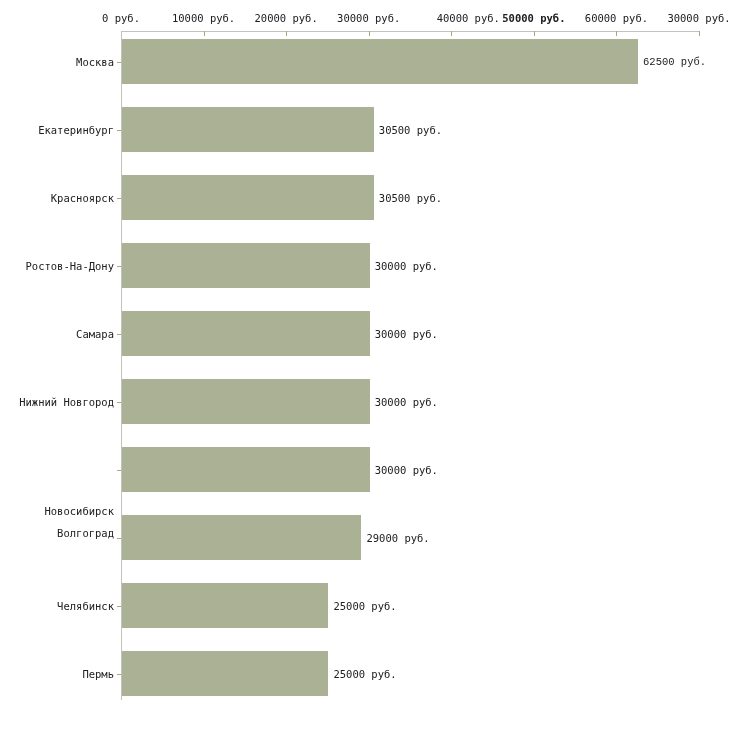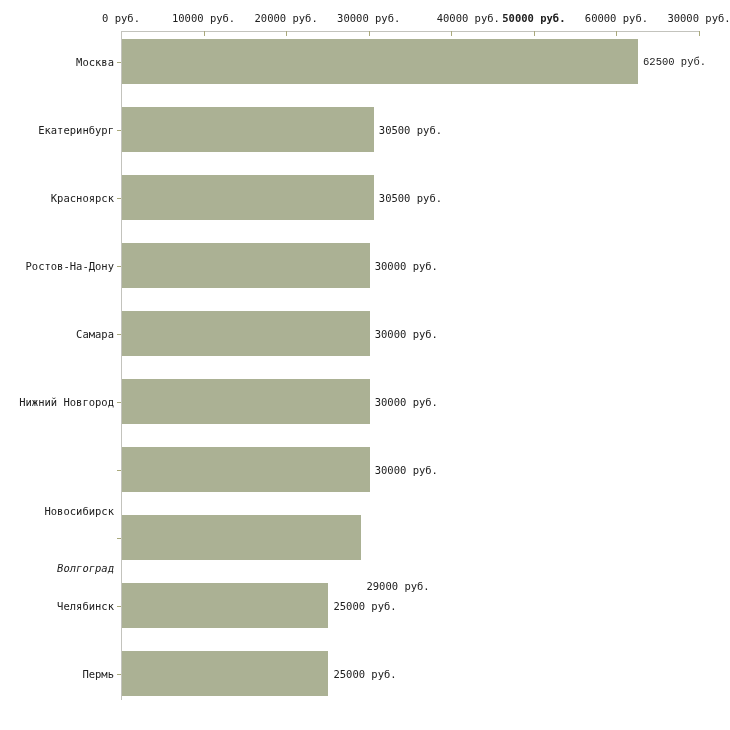--- a/index.html
+++ b/index.html
@@ -132,21 +132,21 @@
       <div class="y-tick" style="top: 673.5px;"></div>
     </div>
   <div id="y-tick-labels">
       <div class="y-tick-label" style="top: 61.5px;">Москва</div>
       <div class="y-tick-label" style="top: 129.5px;">Екатеринбург</div>
       <div class="y-tick-label" style="top: 197.5px;">Красноярск</div>
       <div class="y-tick-label" style="top: 265.5px;">Ростов-На-Дону</div>
       <div class="y-tick-label" style="top: 333.5px;">Самара</div>
       <div class="y-tick-label" style="top: 401.5px; margin-left: 38px;">Нижний Новгород</div>
       <div class="y-tick-label" style="top: 469.5px; margin-top: 41px;">Новосибирск</div>
-      <div class="y-tick-label" style="top: 568px; font-style: italic;">Волгоград</div>
+      <div class="y-tick-label" style="top: 533px;">Волгоград</div>
       <div class="y-tick-label" style="top: 605.5px;">Челябинск</div>
       <div class="y-tick-label" style="top: 673.5px;">Пермь</div>
     </div>
 
   <div id="bars">
       <div class="bar" style="top: 39px; width: 516.071px; height: 45px; background: rgb(171, 177, 148);"></div>
       <div class="bar" style="top: 107px; width: 251.843px; height: 45px; background: rgb(171, 177, 148);"></div>
       <div class="bar" style="top: 175px; width: 251.843px; height: 45px; background: rgb(171, 177, 148);"></div>
       <div class="bar" style="top: 243px; width: 247.714px; height: 45px; background: rgb(171, 177, 148);"></div>
       <div class="bar" style="top: 311px; width: 247.714px; height: 45px; background: rgb(171, 177, 148);"></div>
@@ -157,18 +157,18 @@
       <div class="bar" style="top: 651px; width: 206.429px; height: 45px; background: rgb(171, 177, 148);"></div>
     </div>
   <div id="bar-labels">
       <div class="bar-value-label" style="left: 643.071px; top: 61.5px; font-family: Liberation Mono, monospace;">62500 руб.</div>
       <div class="bar-value-label" style="left: 378.843px; top: 129.5px;">30500 руб.</div>
       <div class="bar-value-label" style="left: 378.843px; top: 197.5px;">30500 руб.</div>
       <div class="bar-value-label" style="left: 374.714px; top: 265.5px;">30000 руб.</div>
       <div class="bar-value-label" style="left: 374.714px; top: 333.5px;">30000 руб.</div>
       <div class="bar-value-label" style="left: 374.714px; top: 401.5px;">30000 руб.</div>
       <div class="bar-value-label" style="left: 374.714px; top: 469.5px;">30000 руб.</div>
-      <div class="bar-value-label" style="left: 366.457px; top: 537.5px; margin-top: 48px;">29000 руб.</div>
+      <div class="bar-value-label" style="left: 366.457px; top: 537.5px;">29000 руб.</div>
       <div class="bar-value-label" style="left: 333.429px; top: 605.5px;">25000 руб.</div>
       <div class="bar-value-label" style="left: 333.429px; top: 673.5px;">25000 руб.</div>
     </div>
 
 </div>
 
 </body></html>

